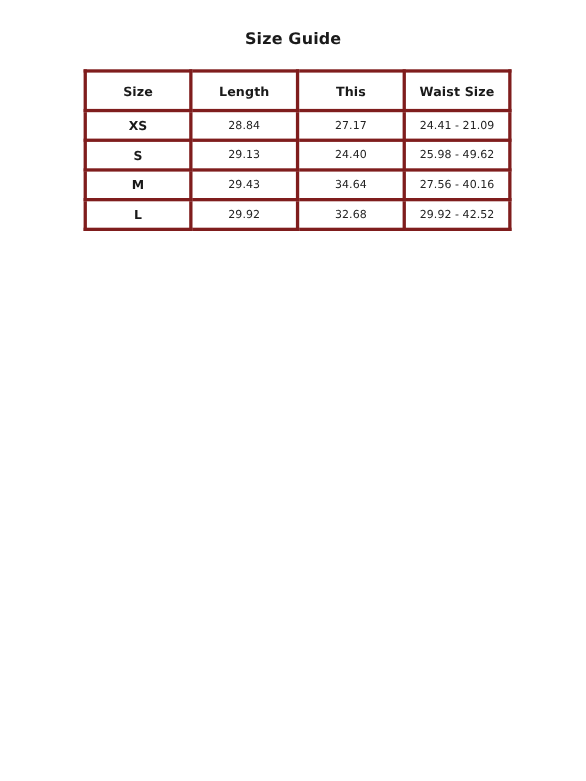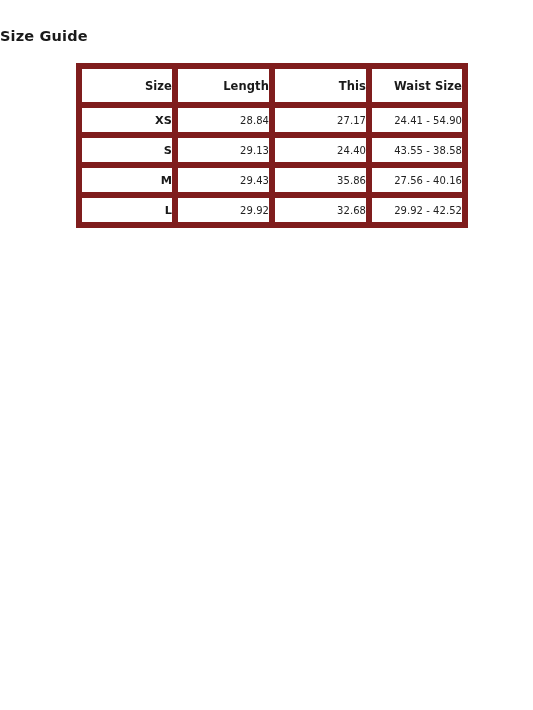--- a/index.html
+++ b/index.html
@@ -23,20 +23,21 @@
     width: 533px;
     height: 710px;
     background: #ffffff;
   }
 
   .guide-title {
     position: absolute;
     left: 0;
     top: 27px;
     width: 533px;
+    text-align: center;
     font-size: 14.5px;
     font-weight: bold;
     color: #1a1a1a;
     letter-spacing: 0.15px;
     line-height: 18px;
   }
 
   .size-table-wrap {
     position: absolute;
     left: 76px;
@@ -46,22 +47,22 @@
 
   table.size-table {
     width: 386px;
     border-collapse: collapse;
     table-layout: fixed;
     background: #ffffff;
   }
 
   table.size-table th,
   table.size-table td {
-    border: 6px solid #7f1d1d;
-    text-align: right;
+    border: 3px solid #7f1d1d;
+    text-align: center;
     vertical-align: middle;
     padding: 0;
   }
 
   table.size-table th {
     height: 33px;
     font-size: 11.5px;
     font-weight: bold;
     color: #1a1a1a;
     letter-spacing: 0.1px;
@@ -120,32 +121,32 @@
           <th>Length</th>
           <th>This</th>
           <th>Waist Size</th>
         </tr>
       </thead>
       <tbody>
         <tr>
           <td class="size-cell">XS</td>
           <td>28.84</td>
           <td>27.17</td>
-          <td>24.41 - 54.90</td>
+          <td>24.41 - 21.09</td>
         </tr>
         <tr>
           <td class="size-cell">S</td>
           <td>29.13</td>
           <td>24.40</td>
-          <td>43.55 - 38.58</td>
+          <td>25.98 - 49.62</td>
         </tr>
         <tr>
           <td class="size-cell">M</td>
           <td>29.43</td>
-          <td>35.86</td>
+          <td>34.64</td>
           <td>27.56 - 40.16</td>
         </tr>
         <tr>
           <td class="size-cell">L</td>
           <td>29.92</td>
           <td>32.68</td>
           <td>29.92 - 42.52</td>
         </tr>
       </tbody>
     </table>

